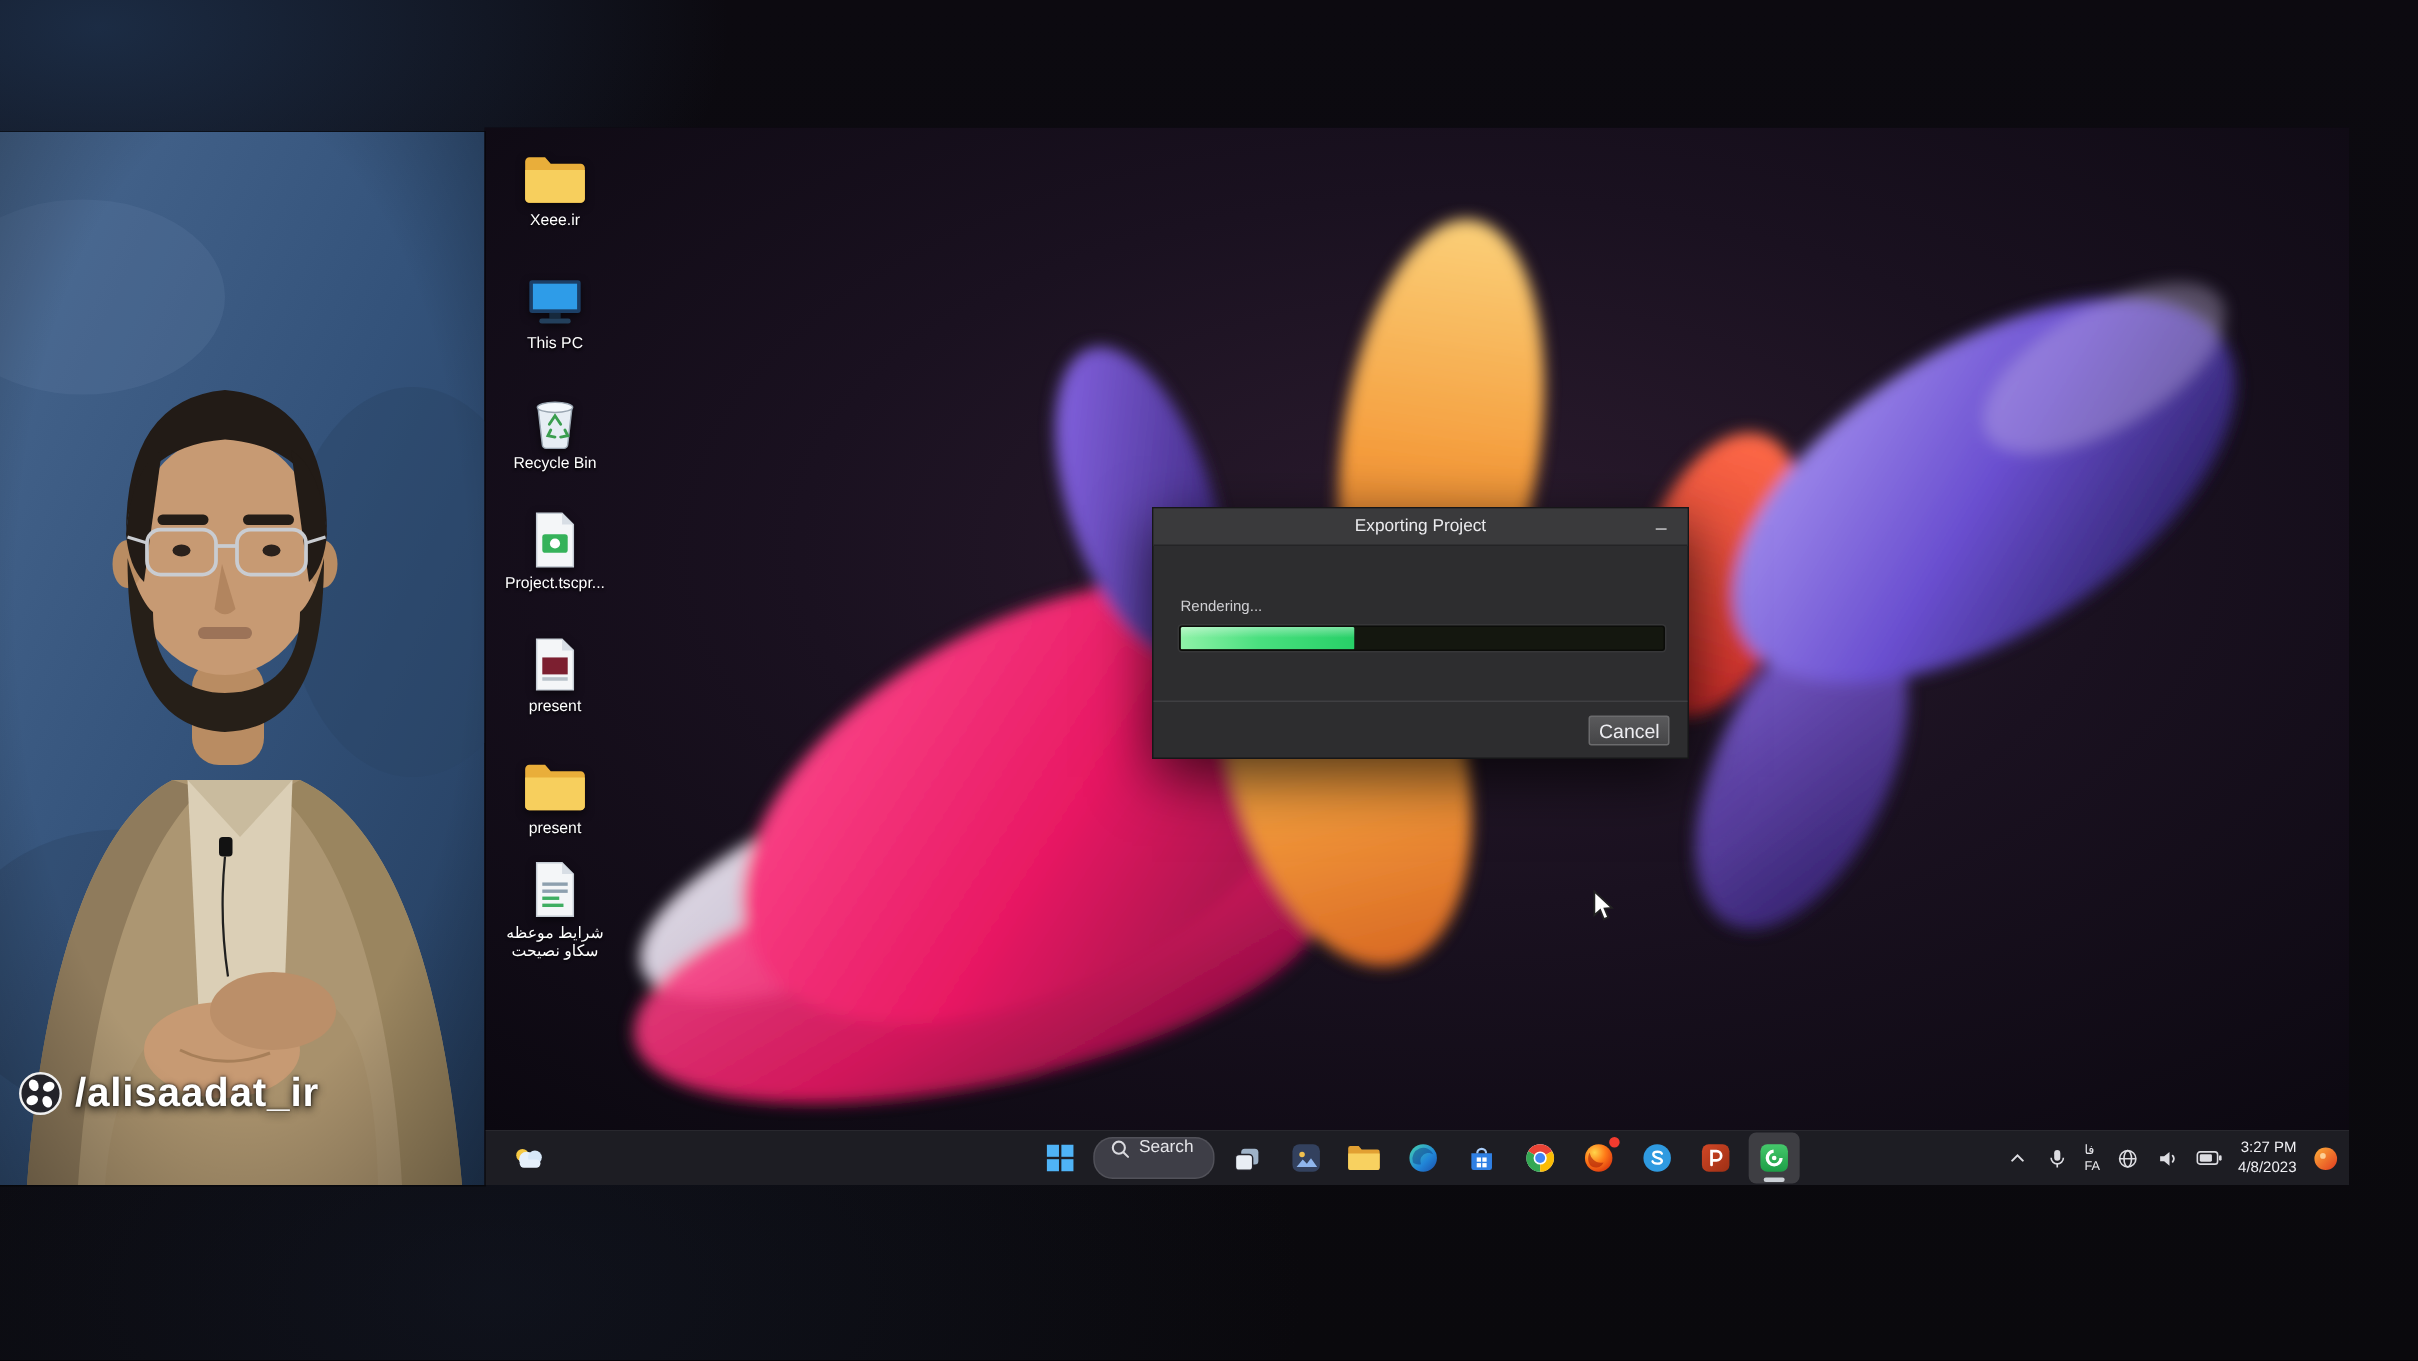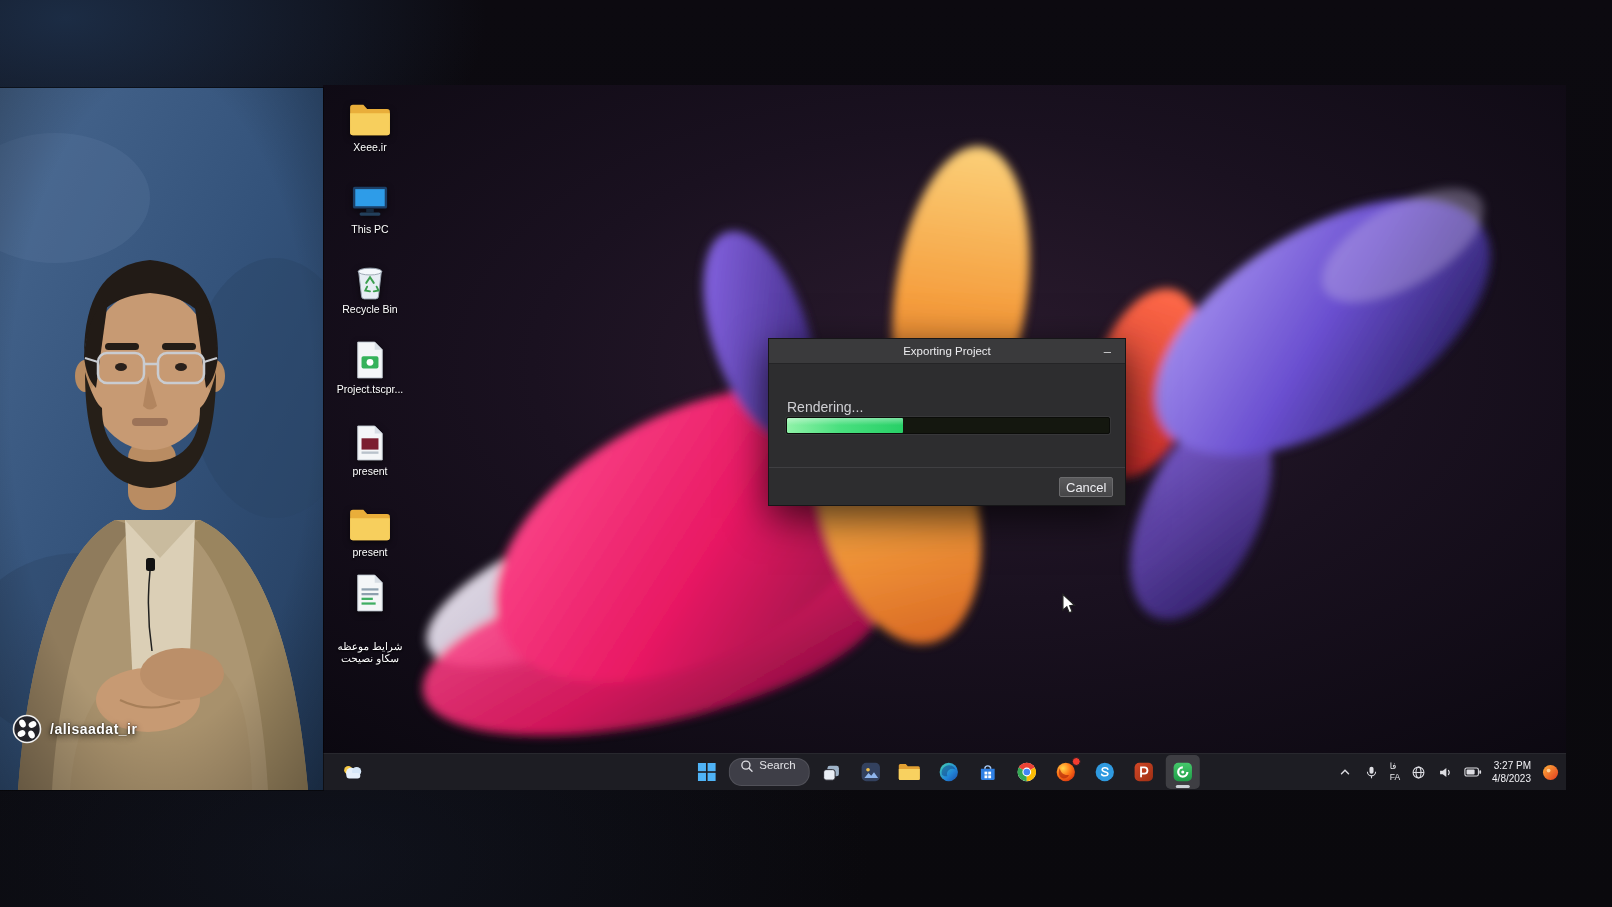--- a/index.html
+++ b/index.html
@@ -8,41 +8,41 @@
   .bg-glow{position:absolute;inset:0;
     background:
       radial-gradient(700px 380px at 4% 2%, rgba(36,62,96,.65), rgba(0,0,0,0) 60%),
       radial-gradient(900px 500px at 20% 95%, rgba(25,35,55,.35), rgba(0,0,0,0) 60%),
       linear-gradient(#0c0a10,#0a090d);}
   
   .webcam{position:absolute;left:0;top:88px;width:323px;height:702px;overflow:hidden;
     box-shadow:0 0 0 1px rgba(0,0,0,.45);}
   .webcam svg{display:block;width:100%;height:100%;}
   .watermark{position:absolute;left:12px;bottom:46px;display:flex;align-items:center;gap:8px;}
-  .wm-text{font-size:14px;font-weight:700;color:#fff;letter-spacing:.5px;
+  .wm-text{font-size:27px;font-weight:700;color:#fff;letter-spacing:.5px;
     text-shadow:0 2px 6px rgba(0,0,0,.85),0 0 2px rgba(0,0,0,.9);}
   
   .screen{position:absolute;left:323px;top:85px;width:1243px;height:705px;overflow:hidden;background:#0d0911;}
   .wallpaper{position:absolute;left:0;top:0;width:1243px;height:669px;}
   
   .di{position:absolute;left:8px;width:78px;display:flex;flex-direction:column;align-items:center;gap:3px;}
   .di .glyph{height:40px;display:flex;align-items:flex-end;justify-content:center;
     filter:drop-shadow(0 2px 3px rgba(0,0,0,.55));}
   .di .lbl{font-size:10.5px;color:#fff;text-shadow:0 1px 2px rgba(0,0,0,.95);
     text-align:center;max-width:78px;line-height:1.18;}
-  .rtl{direction:rtl;margin-top:24px;}
+  .rtl{direction:rtl;}
   .di1{top:13px}.di2{top:95px}.di3{top:175px}.di4{top:255px}.di5{top:337px}.di6{top:418px}.di7{top:488px}
   
   .dialog{position:absolute;left:445px;top:253px;width:356px;height:166px;background:#2d2d2f;
     border:1px solid #161618;box-shadow:0 12px 38px rgba(0,0,0,.7);font-size:11px;color:#ddd;}
   .dlg-title{height:24px;background:#3a3a3c;border-bottom:1px solid #242426;display:flex;
     align-items:center;justify-content:center;font-size:11.5px;color:#ebebee;position:relative;text-align:center;}
   .dlg-min{position:absolute;right:8px;top:0;height:100%;display:flex;align-items:center;
     padding:0 6px;color:#d4d4d6;font-size:13px;}
-  .status{position:absolute;left:18px;top:60px;font-size:14px;color:#cfcfd3;}
+  .status{position:absolute;left:18px;top:60px;font-size:10px;color:#cfcfd3;}
   .pbar{position:absolute;left:17px;top:78px;width:322px;height:15px;background:#14170f;
     border:1px solid #0b0c09;border-radius:2px;overflow:hidden;box-shadow:0 0 0 1px rgba(255,255,255,.05);}
   .pfill{height:100%;width:36%;border-radius:1px;
     background:linear-gradient(180deg,rgba(255,255,255,.38),rgba(255,255,255,0) 48%),
                linear-gradient(90deg,#8ff2a8 0%,#4ae07f 45%,#27d067 100%);}
   .dlg-divider{position:absolute;left:0;top:128px;width:100%;height:1px;background:#3f3f42;}
   .cancel{position:absolute;right:12px;top:138px;width:54px;height:20px;border-radius:2px;
     background:linear-gradient(#5a5a5c,#454547);border:1px solid #6b6b6d;color:#ededf1;
     font-size:13px;font-family:inherit;}
   

